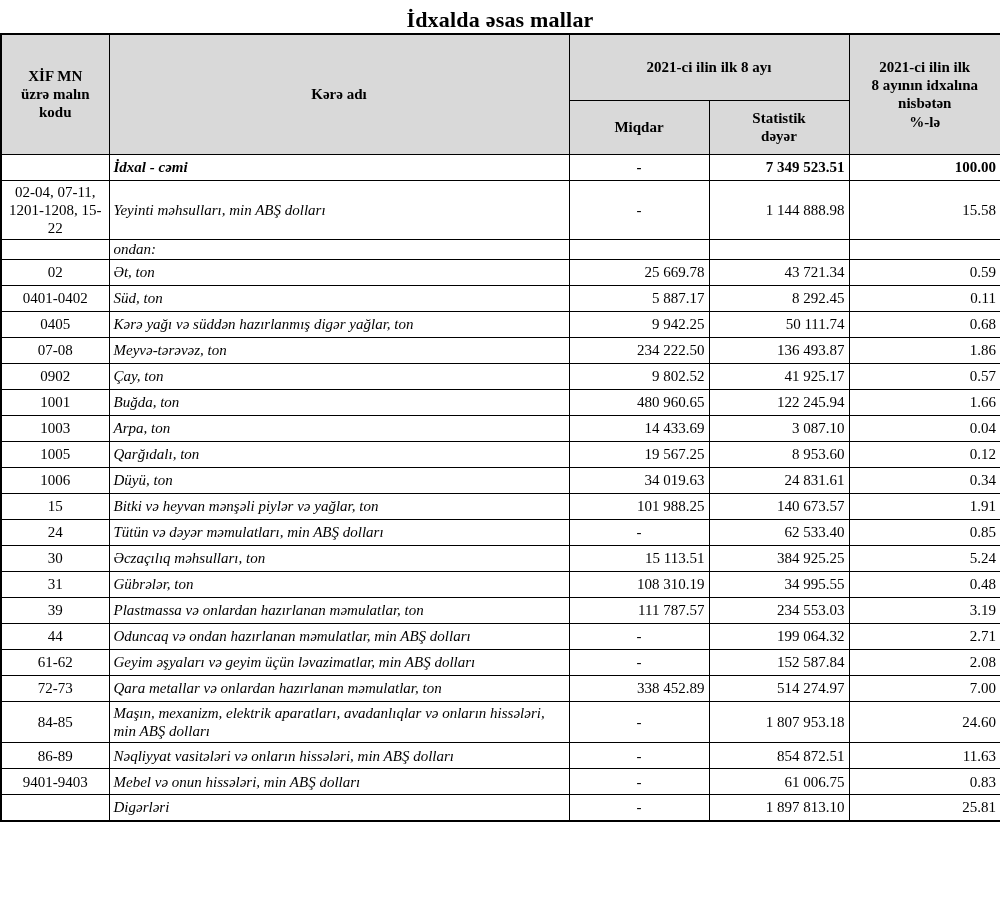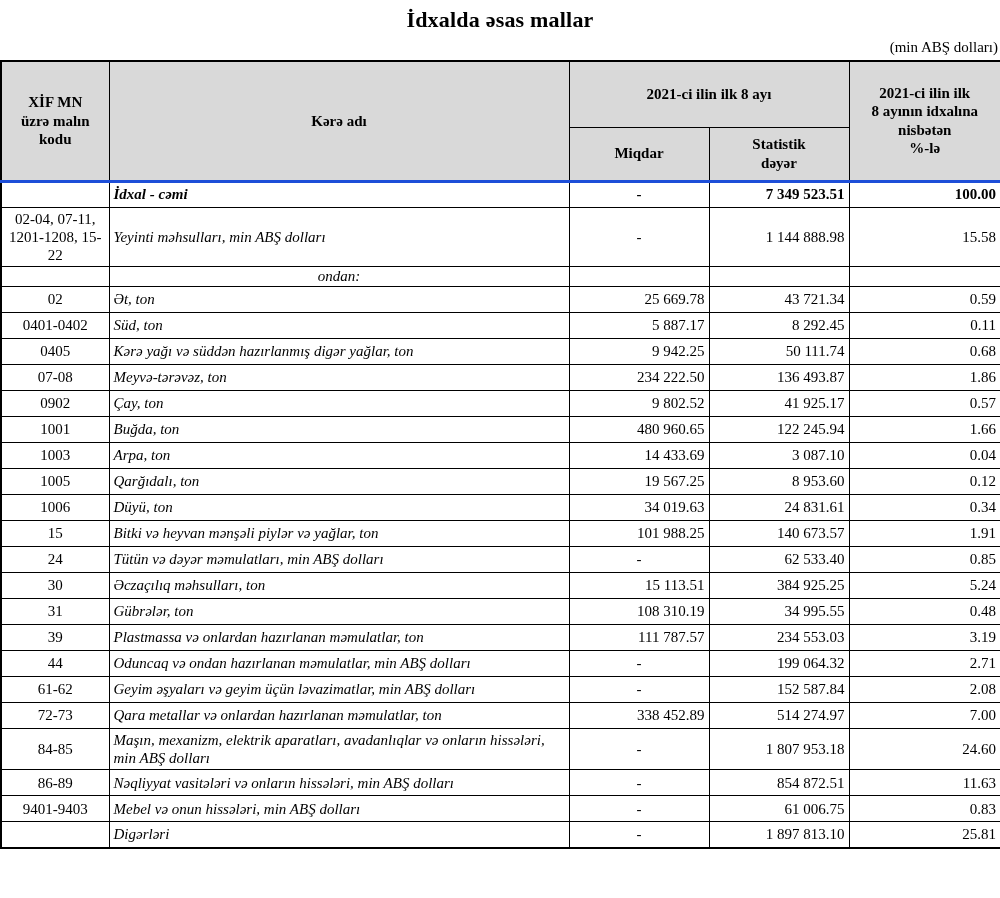--- a/index.html
+++ b/index.html
@@ -31,49 +31,48 @@
     border: 2px solid #000;
   }
   .tbl th, .tbl td {
     border: 1px solid #000;
     font-size: 15px;
     line-height: 1.22;
     padding: 2px 4px;
     overflow: hidden;
     vertical-align: middle;
   }
-  .tbl thead { border-bottom: 3px solid #1d4ed8; }
+  .tbl thead { border-bottom: 1px solid #1d4ed8; }
   .tbl thead th {
     background: var(--header-bg, #d9d9d9);
     font-weight: bold;
     text-align: center;
     white-space: pre-line;
   }
   .tbl thead tr.hdr-top th { height: 66px; }
   .tbl thead tr.hdr-sub th { height: 54px; }
   .tbl tbody td { height: 26px; }
   .c-code { text-align: center; padding-left: 3px; }
   .c-name { text-align: left; padding-left: 4px; font-style: italic; }
   .c-num  { text-align: right; padding-right: 10px; }
   .c-pct  { padding-right: 14px; }
   td.dash { text-align: center; padding-right: 4px; }
   tr.row-total td { font-weight: bold; }
   tr.row-small td { height: 16px; padding-top: 0; padding-bottom: 0; }
   .ind-40  { padding-left: 44px; margin-left: 20px; }
   .ind-60  { padding-left: 60px; }
-  .ind-120 { padding-left: 124px; text-align: center; }
+  .ind-120 { padding-left: 124px; }
 </style>
 </head>
 <body>
 
 <div class="page">
 
   <h1 class="title">İdxalda əsas mallar</h1>
 
-  <div class="unit-note">(min ABŞ dolları)</div>
 
   <table class="tbl">
     <colgroup>
       <col style="width:108px">
       <col style="width:460px">
       <col style="width:140px">
       <col style="width:140px">
       <col style="width:152px">
     </colgroup>
     <thead>

